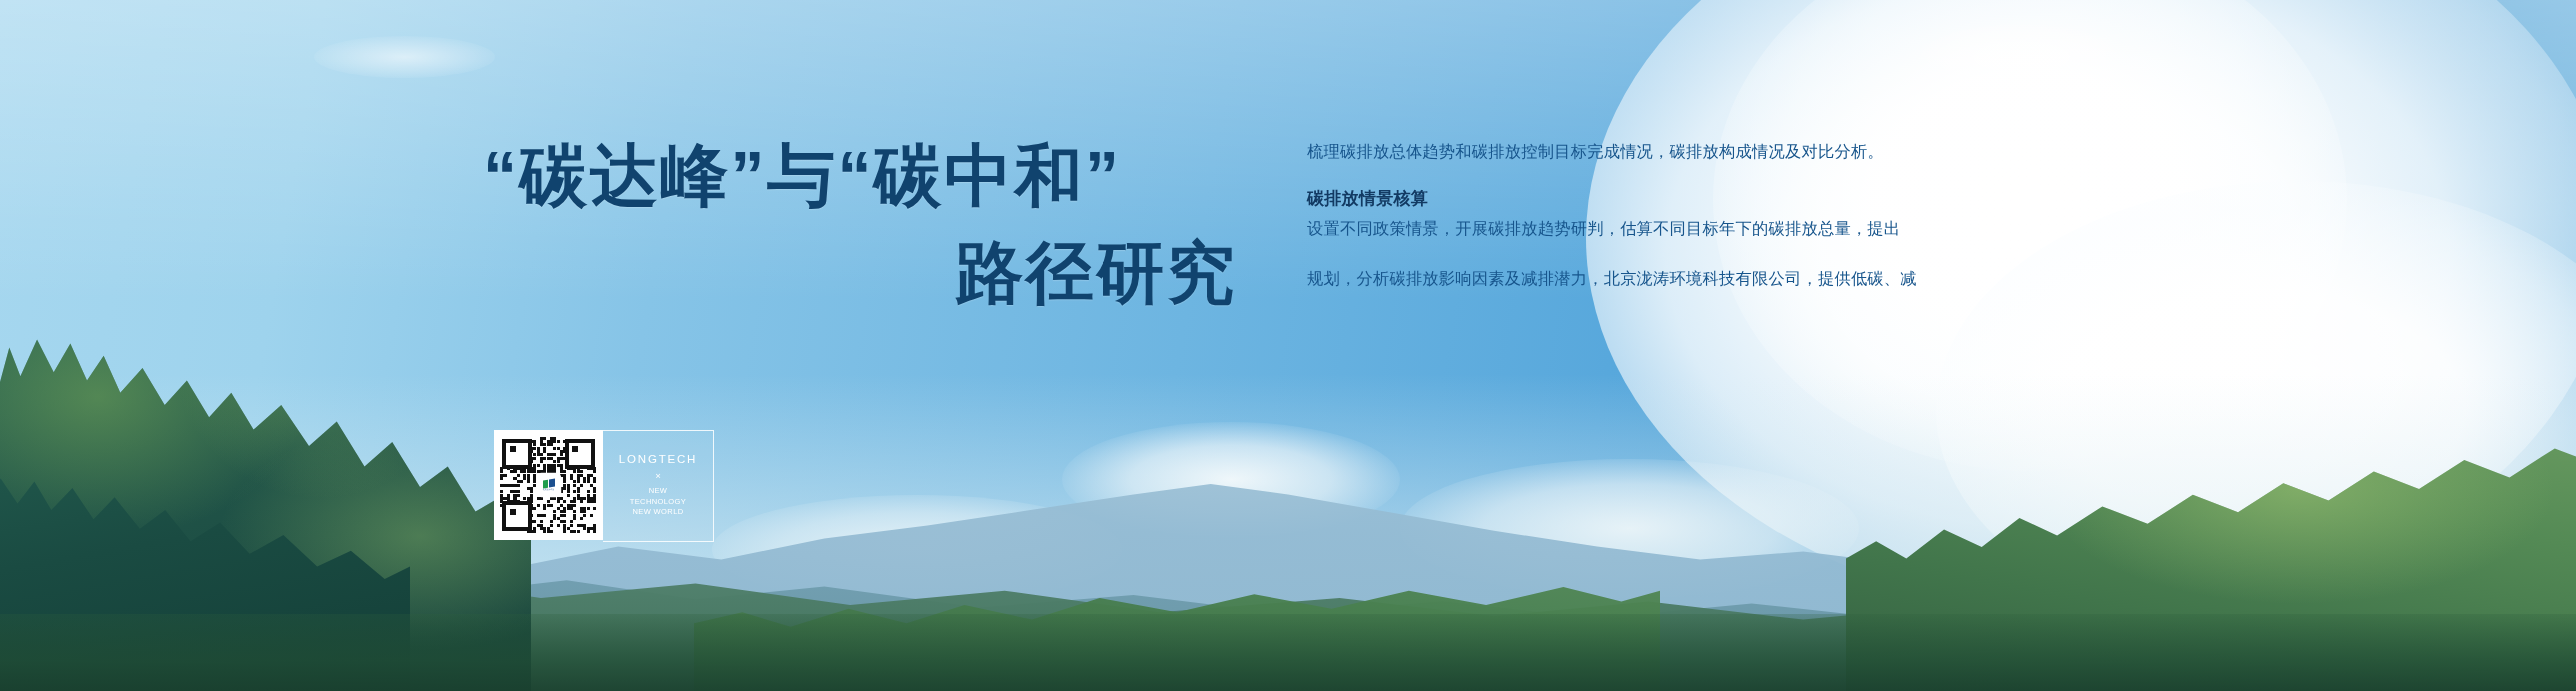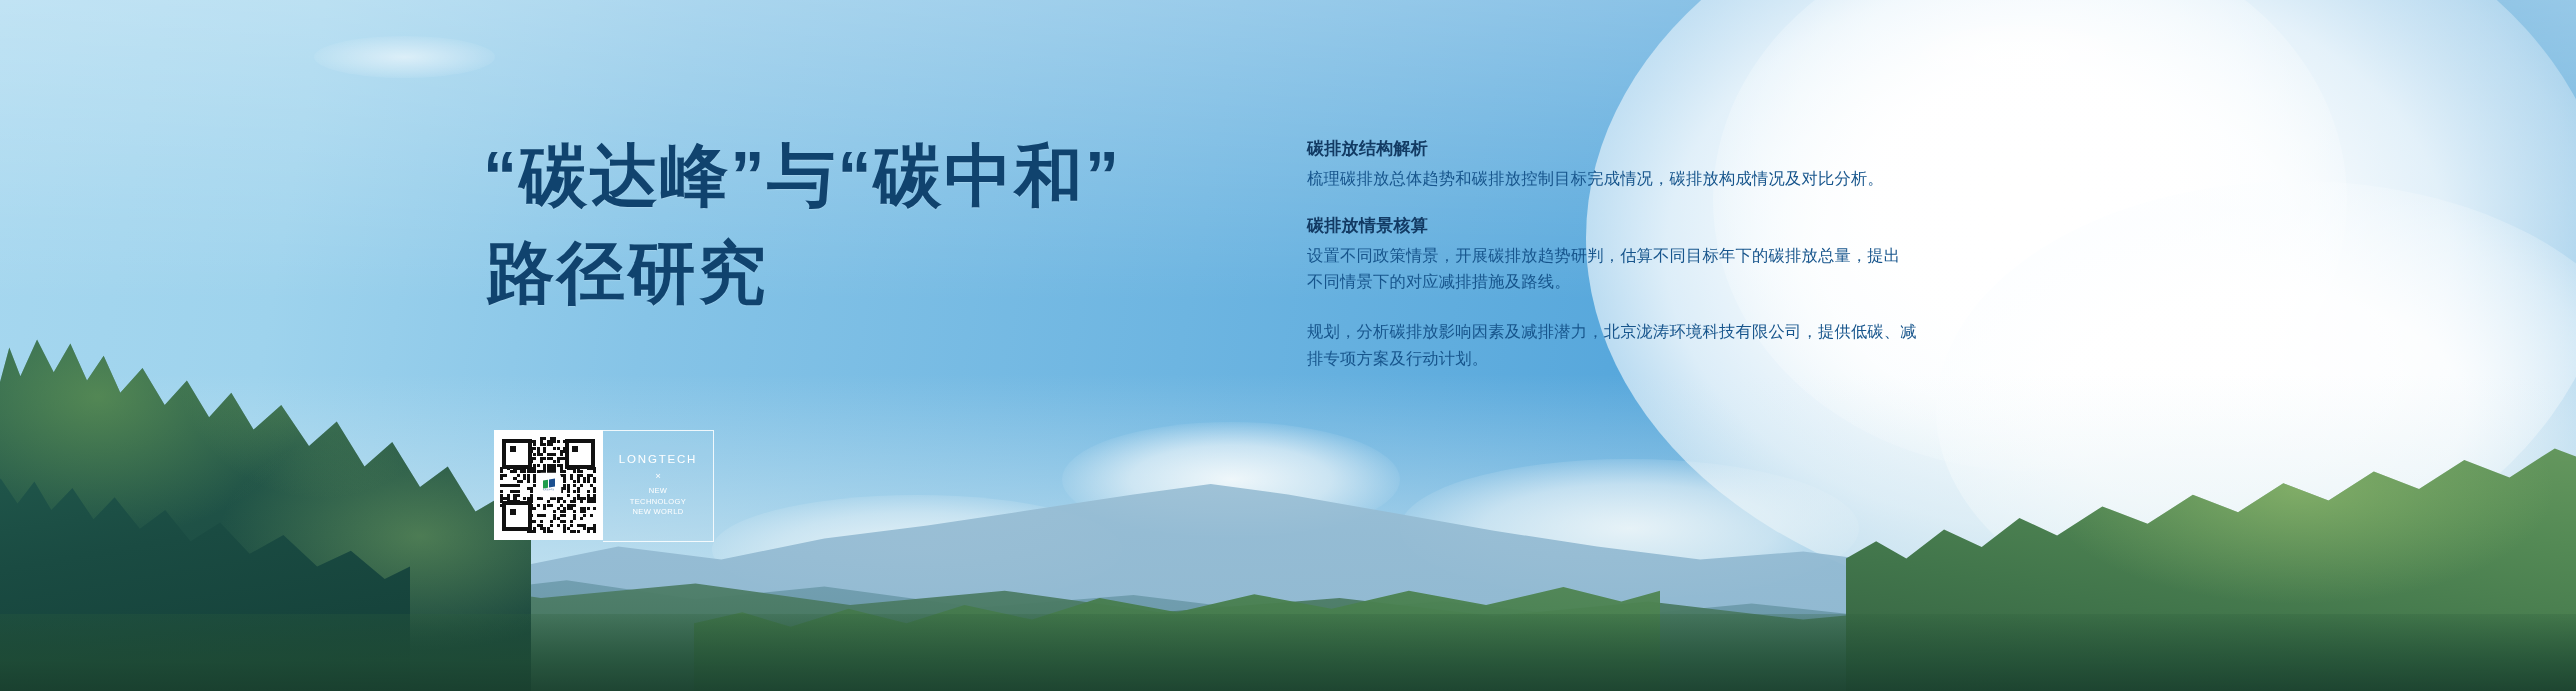--- a/index.html
+++ b/index.html
@@ -157,21 +157,21 @@
   #title-block{
     position:absolute;left:483px;top:127px;width:754px;z-index:20;
   }
   .title-line{
     font-size:68px;font-weight:700;color:#10436e;
     letter-spacing:2.4px;line-height:1.42;margin:0;
     font-family:"Liberation Sans","DejaVu Sans",sans-serif;
     text-shadow:0 0.6px 1.2px rgba(255,255,255,.18);
     white-space:nowrap;
   }
-  #title-line-2{padding-left:3.6px;}
+  #title-line-2{padding-left:3.6px;text-align:right;}
   #subtitle{
     margin:15.7px 0 0 4.8px;font-size:37px;font-weight:300;
     color:#4b87ad;letter-spacing:0.6px;line-height:1.1;
     font-family:"Liberation Sans","DejaVu Sans",sans-serif;
     white-space:nowrap;
   }
 
   
   #qr-row{
     position:absolute;left:494px;top:430px;display:flex;align-items:stretch;z-index:22;
@@ -619,34 +619,31 @@
         <div>NEW</div>
         <div>TECHNOLOGY</div>
         <div>NEW WORLD</div>
       </div>
     </div>
   </div>
 
 
   <div id="info-column">
       <div class="info-section">
-        <div class="info-heading">碳排放结构解析</div>
         <div class="info-body">
           <span class="bl">梳理碳排放总体趋势和碳排放控制目标完成情况，碳排放构成情况及对比分析。</span>
         </div>
       </div>
       <div class="info-section">
         <div class="info-heading">碳排放情景核算</div>
         <div class="info-body">
           <span class="bl">设置不同政策情景，开展碳排放趋势研判，估算不同目标年下的碳排放总量，提出</span>
-          <span class="bl">不同情景下的对应减排措施及路线。</span>
         </div>
       </div>
       <div class="info-section">
         <div class="info-body">
           <span class="bl">规划，分析碳排放影响因素及减排潜力，北京泷涛环境科技有限公司，提供低碳、减</span>
-          <span class="bl">排专项方案及行动计划。</span>
         </div>
       </div>
     </div>
 
 </div>
 
 
 </body></html>

